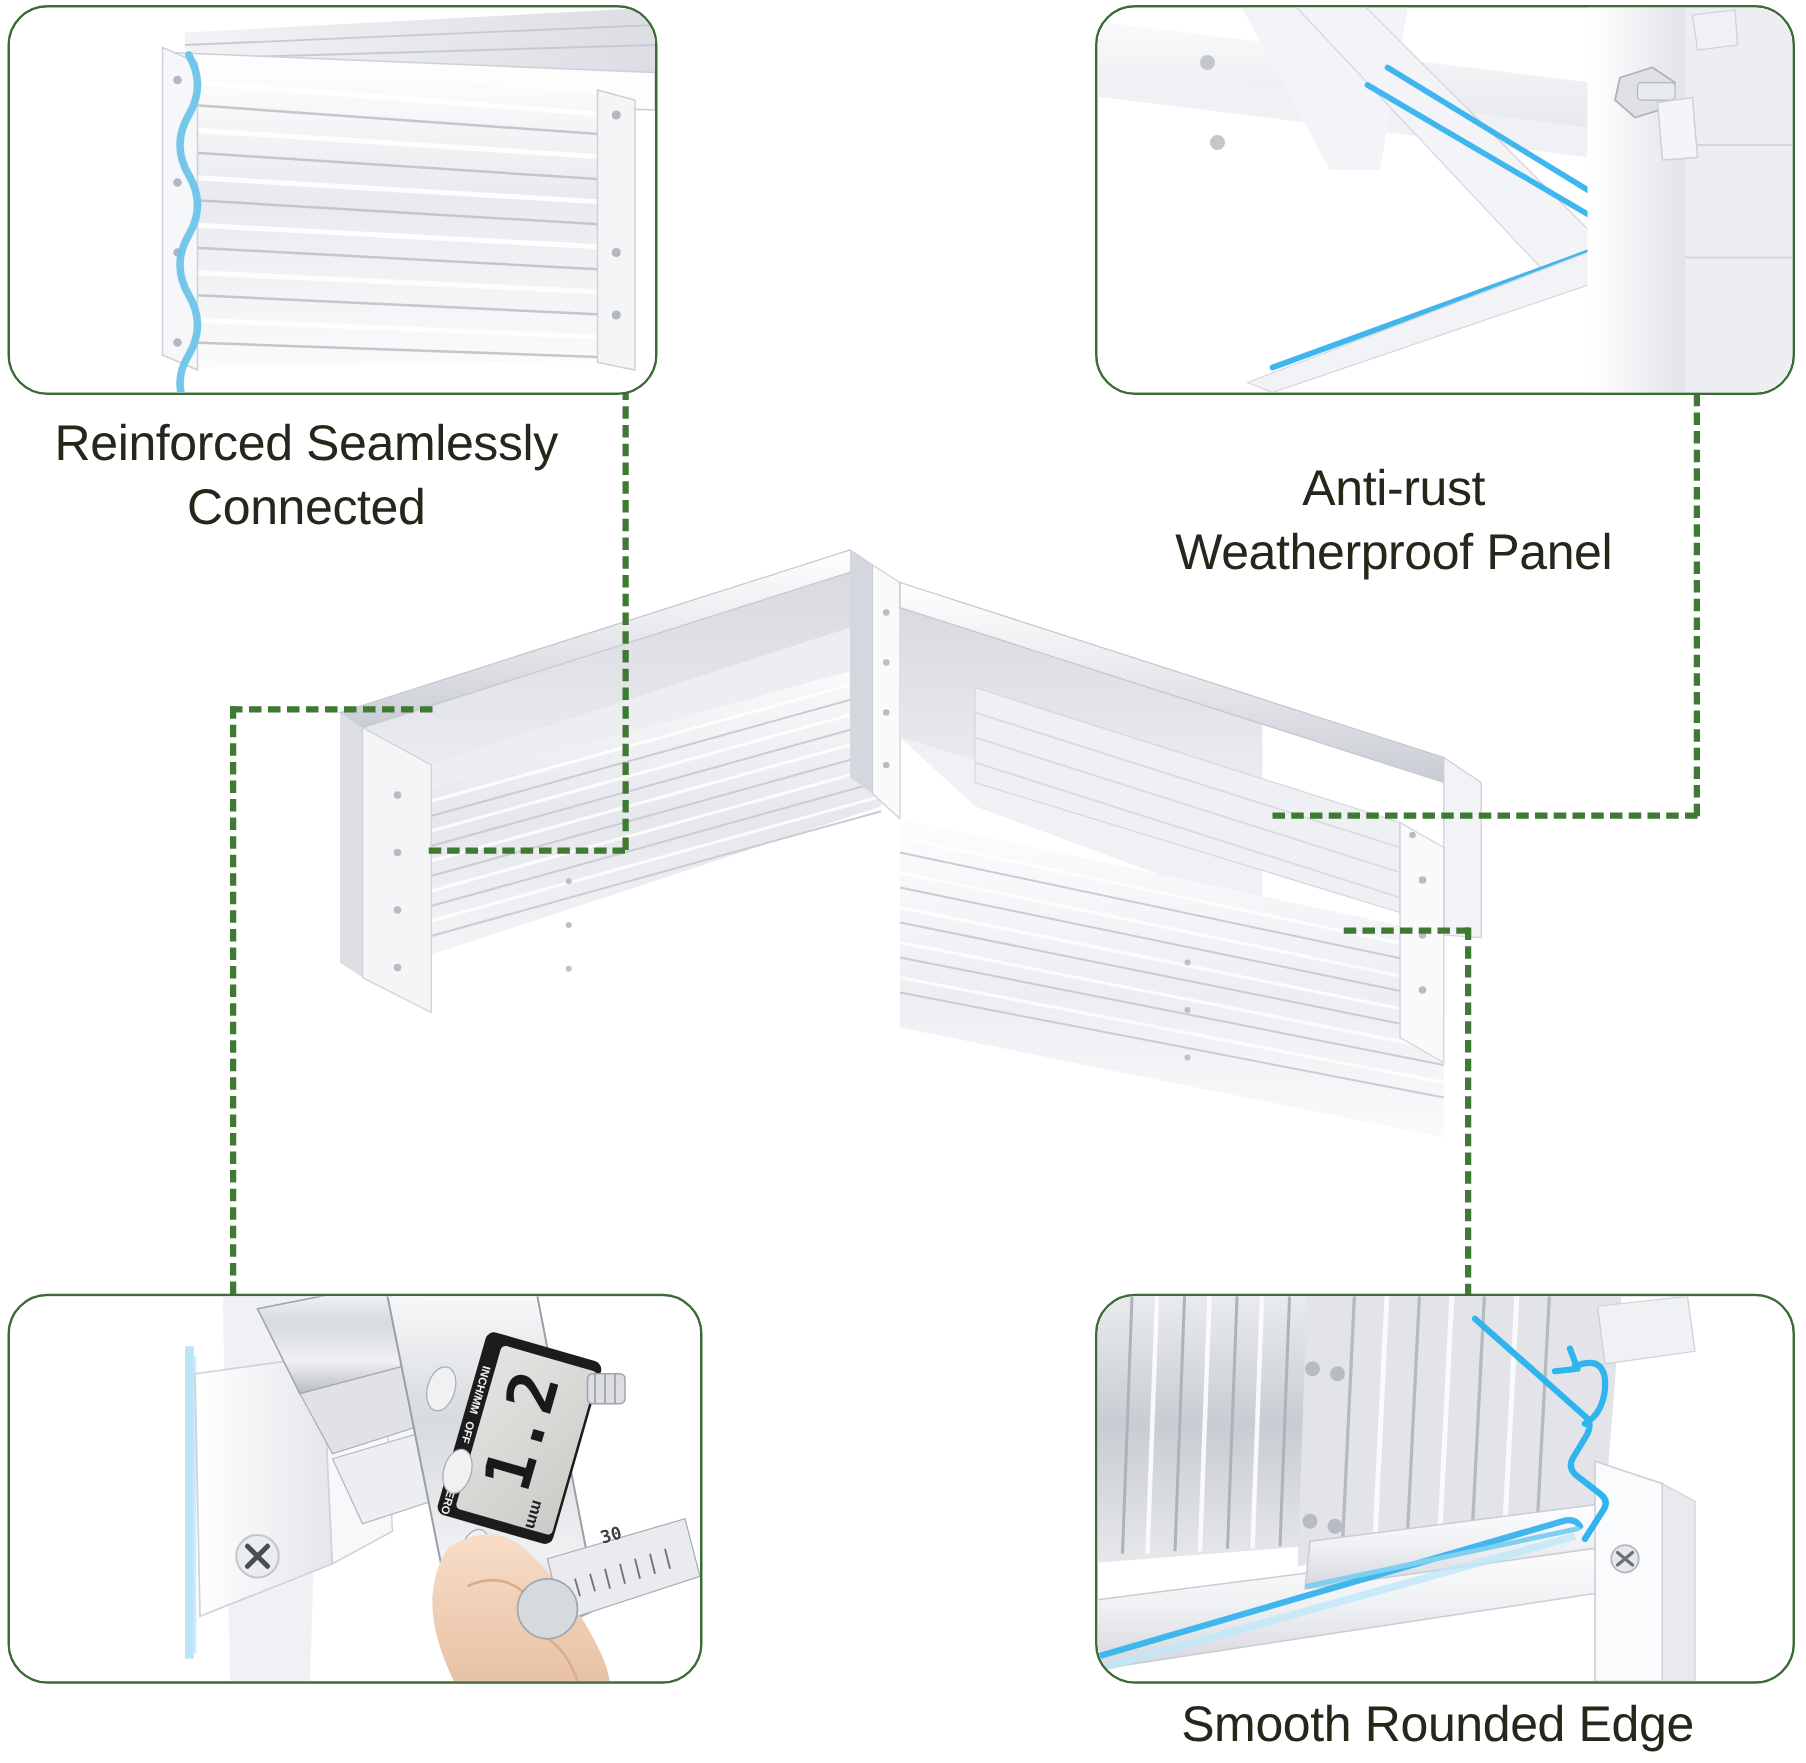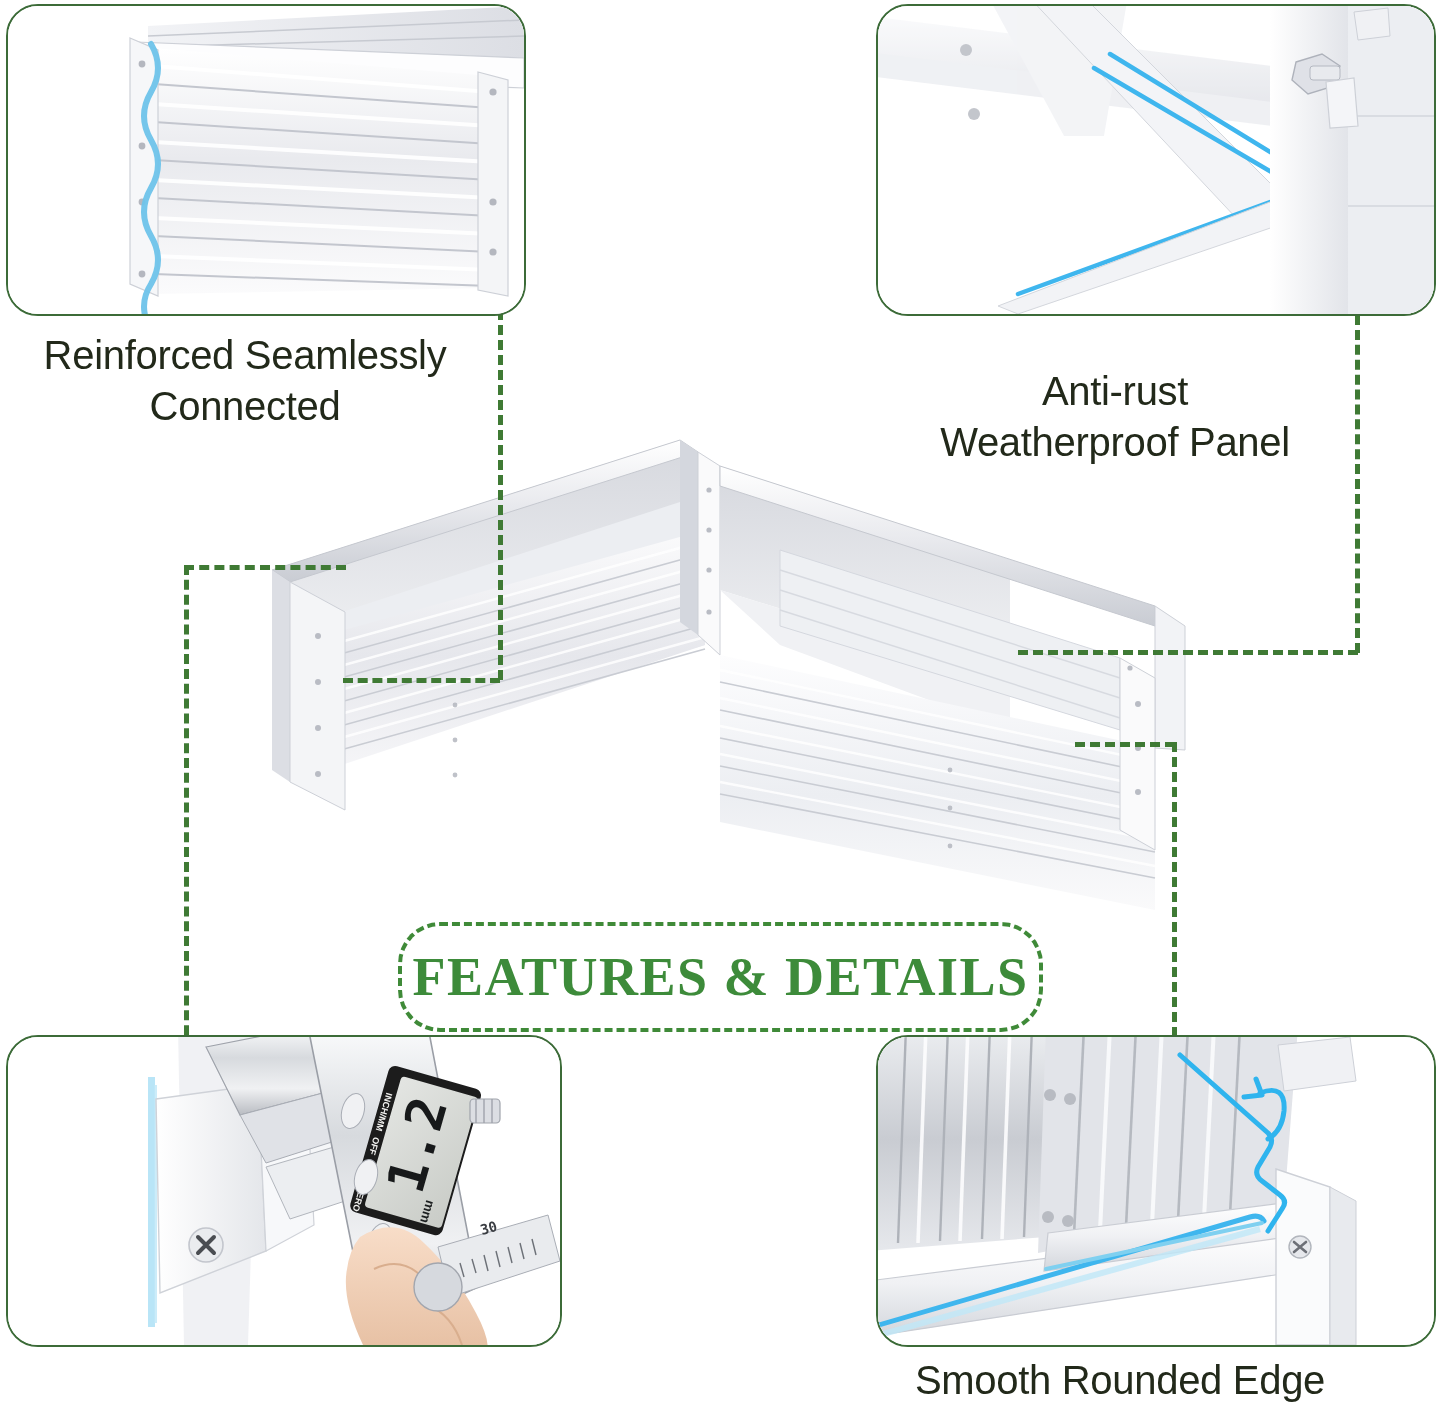--- a/index.html
+++ b/index.html
@@ -326,23 +326,20 @@
         </g>
 
         <polygon points="476,6 510,2 512,30 480,34" fill="#f0f1f4" stroke="#cdd0d7" stroke-width="1"></polygon>
       </svg>
     </div>
   </div>
 
   <div class="caption c-right" style="left:880px; top:330px; width:470px;margin-top:36px;">Anti-rust
 Weatherproof Panel</div>
 
-  <div id="features-badge" style="left:398px; top:922px; width:645px; height:110px;">
-    <span class="badge-text">FEATURES &amp; DETAILS</span>
-  </div>
 
   <div class="panel" style="left:6px; top:1035px; width:556px; height:312px;">
     <div class="photo">
       <svg width="552" height="308" viewBox="0 0 552 308">
         <defs>
           <linearGradient id="steel" x1="0" y1="0" x2="0" y2="1">
             <stop offset="0" stop-color="#fafbfc"></stop>
             <stop offset="0.35" stop-color="#d7dade"></stop>
             <stop offset="0.7" stop-color="#f0f1f3"></stop>
             <stop offset="1" stop-color="#b9bcc2"></stop>
@@ -515,15 +512,15 @@
         <path d="M-6,300 L382,192" fill="none" stroke="#bfe7f8" stroke-width="6" opacity="0.8"></path>
 
         <g stroke="#2fb4ee" stroke-width="5" fill="none" stroke-linecap="round">
           <path d="M382,56 q26,-10 24,18 q-2,20 -16,28"></path>
           <path d="M378,42 l6,16 l-18,2" stroke-linejoin="round"></path>
         </g>
       </svg>
     </div>
   </div>
 
-  <div class="caption" style="left:850px; top:1355px; width:540px; text-align:center;">Smooth Rounded Edge</div>
+  <div class="caption" style="left:880px; top:1355px; width:540px; text-align:center;">Smooth Rounded Edge</div>
 
 </div>
 
 </body></html>

